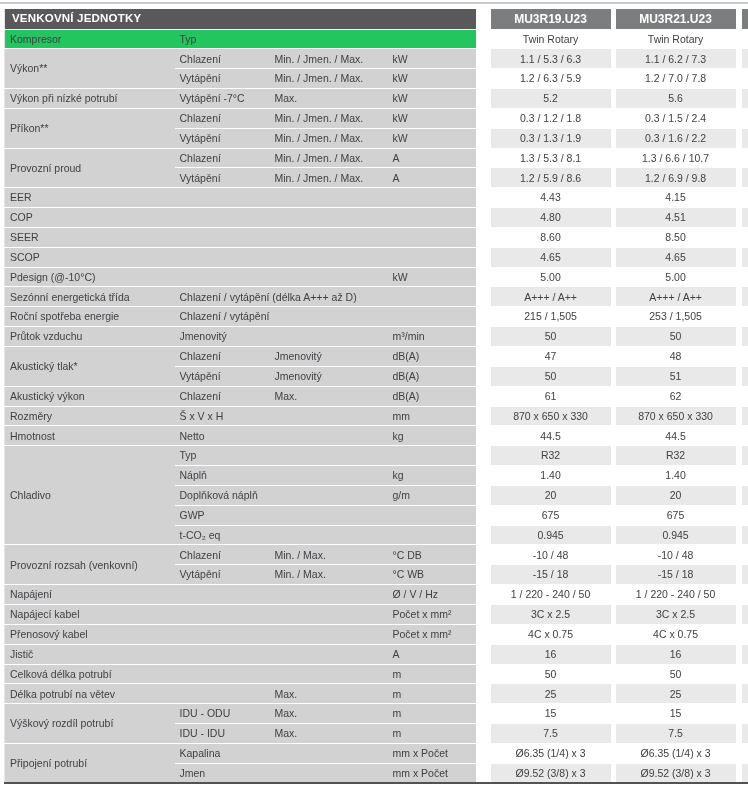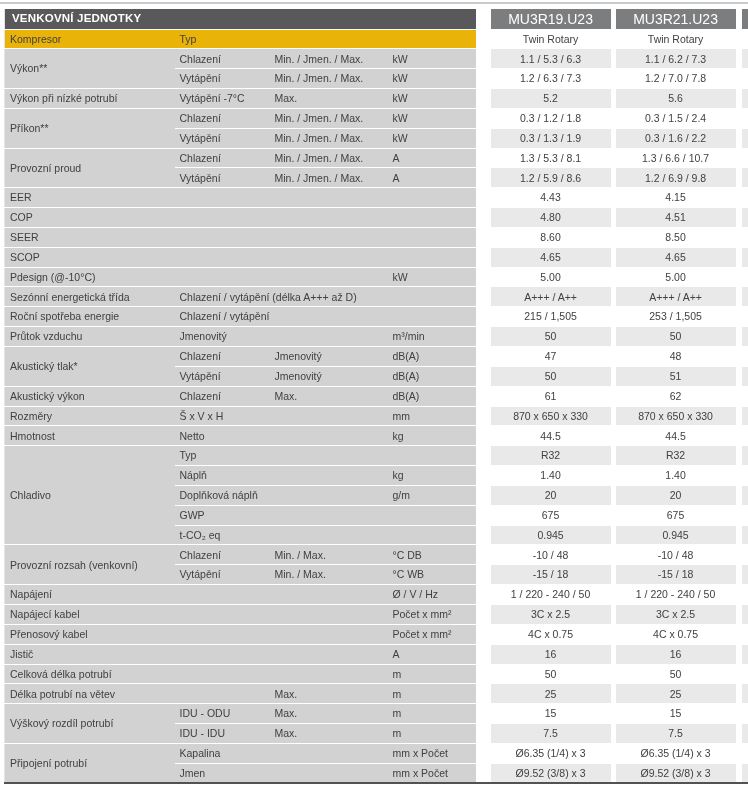--- a/index.html
+++ b/index.html
@@ -23,30 +23,30 @@
   th,td{
     padding:0;margin:0;font-weight:normal;line-height:1;
     font-size:10.5px;color:var(--text,#414144);
     white-space:nowrap;overflow:visible;vertical-align:middle;
   }
   thead th.title{
     background:var(--title-bg,#59595b);color:#ffffff;font-weight:bold;
     font-size:11.5px;text-align:left;padding-left:7px;letter-spacing:.2px;
   }
   thead th.model{
-    background:var(--model-bg,#7c7d7f);color:#ffffff;font-weight:normal;
-    font-size:14px;text-align:center;
+    background:var(--model-bg,#7c7d7f);color:#ffffff;font-weight:bold;
+    font-size:12px;text-align:center;
   }
   thead th.sliver{background:var(--model-bg,#7c7d7f);}
   thead td.gap{background:#ffffff;}
   tbody td,tbody th{border-top:1px solid #ffffff;}
   tbody th.lbl,tbody td.lbl{
     background:var(--label-bg,#d2d2d3);text-align:left;padding-left:5px;
   }
-  tbody tr.first th.lbl,tbody tr.first td.lbl{background:#eab308;}
+  tbody tr.first th.lbl,tbody tr.first td.lbl{background:#22c55e;}
   tbody td.gap{background:#ffffff;}
   tbody td.val{text-align:center;background:#ffffff;}
   tbody td.sliver{background:#ffffff;}
   tbody tr.stripe td.val,tbody tr.stripe td.sliver{background:var(--zebra,#e9e9e9);text-align:center;}
   tbody th.lbl{font-weight:normal;}
 </style>
 </head>
 <body>
 
 <div class="top-line"></div>
@@ -99,21 +99,21 @@
           <td class="gap"></td>
           <td class="val">1.1 / 6.2 / 7.3</td>
           <td class="gap"></td>
           <td class="sliver"></td>
         </tr>
         <tr class="">
           <td class="lbl">Vytápění</td>
           <td class="lbl">Min. / Jmen. / Max.</td>
           <td class="lbl">kW</td>
           <td class="gap"></td>
-          <td class="val">1.2 / 6.3 / 7.3</td>
+          <td class="val">1.2 / 6.3 / 5.9</td>
           <td class="gap"></td>
           <td class="val">1.2 / 7.0 / 7.8</td>
           <td class="gap"></td>
           <td class="sliver"></td>
         </tr>
         <tr class="stripe">
           <th class="lbl" rowspan="1">Výkon při nízké potrubí</th>
           <td class="lbl">Vytápění -7°C</td>
           <td class="lbl">Max.</td>
           <td class="lbl">kW</td>

